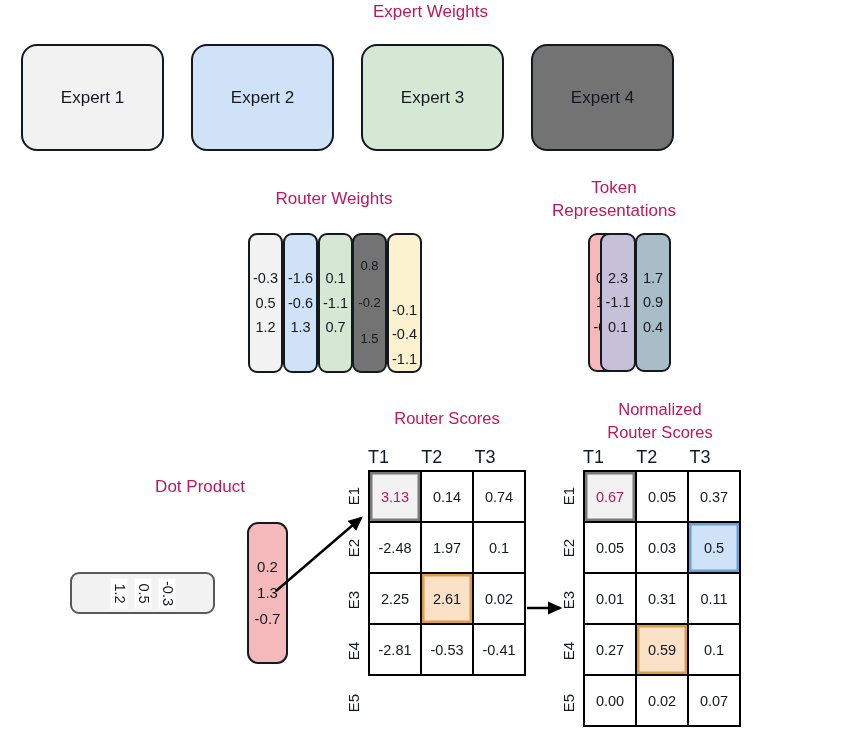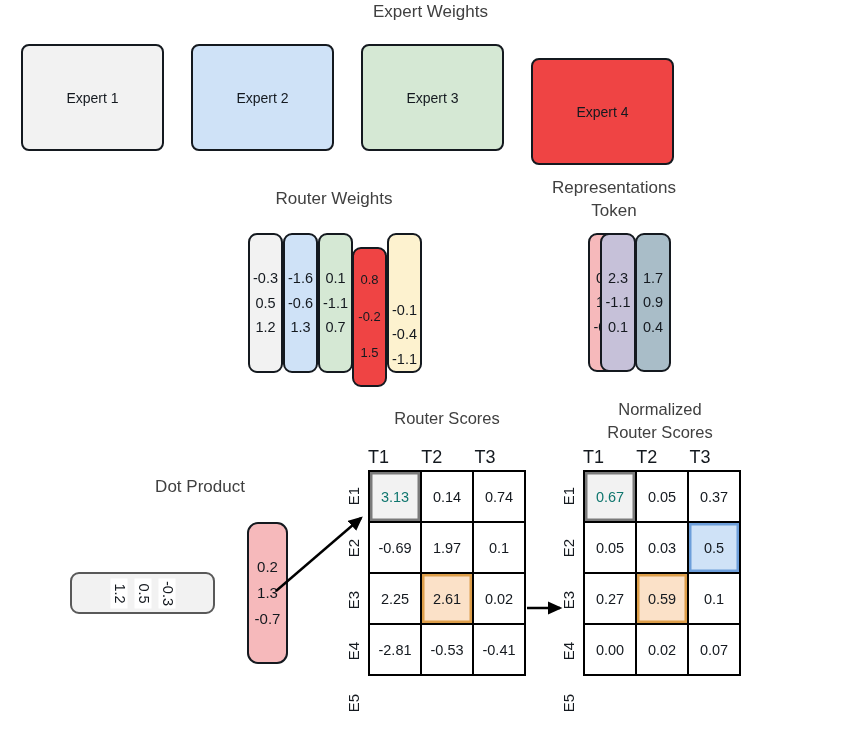--- a/index.html
+++ b/index.html
@@ -1,37 +1,37 @@
 <!DOCTYPE html>
 <html><head>
 <meta charset="utf-8">
 <style>
   html,body { margin:0; padding:0; background:#fff; }
   .canvas {
     position:relative; width:861px; height:734px; background:#ffffff;
     font-family:"Liberation Sans","DejaVu Sans",sans-serif; color:#14191f;
     overflow:hidden;
   }
-  .title { position:absolute; text-align:center; font-size:17px; font-weight:500; color:#404040; }
+  .title { position:absolute; text-align:center; font-size:17px; font-weight:500; color:#be185d; }
   .title.two-line { line-height:23px; }
 
   
   .c-gray   { background:#f2f2f2; border-color:#595959; }
   .c-blue   { background:#cfe2f7; border-color:#6d9eda; }
   .c-green  { background:#d5e8d4; border-color:#67a35b; }
-  .c-orange { background:#ef4444; border-color:#d7952f;margin-top:14px; }
+  .c-orange { background:#737373; border-color:#d7952f; }
   .c-yellow { background:#fdf2cf; border-color:#d6b656; }
   .c-red    { background:#f6b9bb; border-color:#d05458;margin-left:24px; }
   .c-purple { background:#c6c1d9; border-color:#55507a; }
   .c-steel  { background:#a9bdc8; border-color:#20404f; }
 
   .expert-box {
     position:absolute; top:44px; width:139px; height:103px;
-    border:2px solid; border-radius:8px;
-    display:flex; align-items:center; justify-content:center; font-size:14px;
+    border:2px solid; border-radius:16px;
+    display:flex; align-items:center; justify-content:center; font-size:17px;
   }
 
   .pill {
     position:absolute; border:2px solid; border-radius:9px;
     display:flex; flex-direction:column; align-items:center; justify-content:center;
     font-size:14.5px; line-height:24.5px; text-align:center;
   }
   .pill.small-nums { font-size:13px;gap:12px; }
   .pill.dot-token { border-radius:11px; font-size:15px; line-height:26px; }
 
@@ -47,21 +47,21 @@
   }
 
   .col-headers { position:absolute; top:447px; width:160px; display:flex; }
   .col-headers span { width:53.3px; text-align:left; font-size:18px; }
 
   .score-table { position:absolute; top:470px; border-collapse:collapse; table-layout:fixed; }
   .score-table td {
     width:50px; height:49px; border:2.5px solid #000;
     text-align:center; vertical-align:middle; font-size:14.5px; padding:0;
   }
-  td.hl-gray   { background:#f2f2f2; box-shadow:inset 0 0 0 2.5px #7a7a7a; color:#0f766e; }
+  td.hl-gray   { background:#f2f2f2; box-shadow:inset 0 0 0 2.5px #7a7a7a; color:#be185d; }
   td.hl-blue   { background:#cfe2f7; box-shadow:inset 0 0 0 2.5px #6d9eda; }
   td.hl-orange { background:#fbe1c8; box-shadow:inset 0 0 0 2.5px #dd9e4a; }
 
   .row-label {
     position:absolute; width:30px; height:18px; transform:rotate(-90deg);
     display:flex; align-items:center; justify-content:center; font-size:15px;
   }
   .arrows { position:absolute; left:0; top:0; pointer-events:none; }
 </style>
 </head>
@@ -106,22 +106,22 @@
     <div>-0.2</div>
     <div>1.5</div>
   </div>
   <div class="pill c-yellow" style="left:387px;top:233px;width:31px;height:136px;justify-content:flex-end;">
     <div>-0.1</div>
     <div>-0.4</div>
     <div>-1.1</div>
   </div>
 
   <div class="title two-line" style="left:514px;top:176px;width:200px;">
+    <div>Token</div>
     <div>Representations</div>
-    <div>Token</div>
   </div>
 
   <div class="pill c-red" style="left:564px;top:233px;width:32px;height:135px;">
     <div>0.2</div>
     <div>1.3</div>
     <div>-0.7</div>
   </div>
   <div class="pill c-purple" style="left:600px;top:233px;width:32px;height:135px;">
     <div>2.3</div>
     <div>-1.1</div>
@@ -162,21 +162,21 @@
   <div class="row-label" style="left:338px;top:694px;">E5</div>
 
   <table class="score-table" style="left:368px;">
     <tbody>
         <tr>
       <td class="hl-gray">3.13</td>
       <td>0.14</td>
       <td>0.74</td>
     </tr>
     <tr>
-      <td>-0.69</td>
+      <td>-2.48</td>
       <td>1.97</td>
       <td>0.1</td>
     </tr>
     <tr>
       <td>2.25</td>
       <td class="hl-orange">2.61</td>
       <td>0.02</td>
     </tr>
     <tr>
       <td>-2.81</td>
@@ -207,20 +207,25 @@
     <tbody>
         <tr>
       <td class="hl-gray">0.67</td>
       <td>0.05</td>
       <td>0.37</td>
     </tr>
     <tr>
       <td>0.05</td>
       <td>0.03</td>
       <td class="hl-blue">0.5</td>
+    </tr>
+    <tr>
+      <td>0.01</td>
+      <td>0.31</td>
+      <td>0.11</td>
     </tr>
     <tr>
       <td>0.27</td>
       <td class="hl-orange">0.59</td>
       <td>0.1</td>
     </tr>
     <tr>
       <td>0.00</td>
       <td>0.02</td>
       <td>0.07</td>

